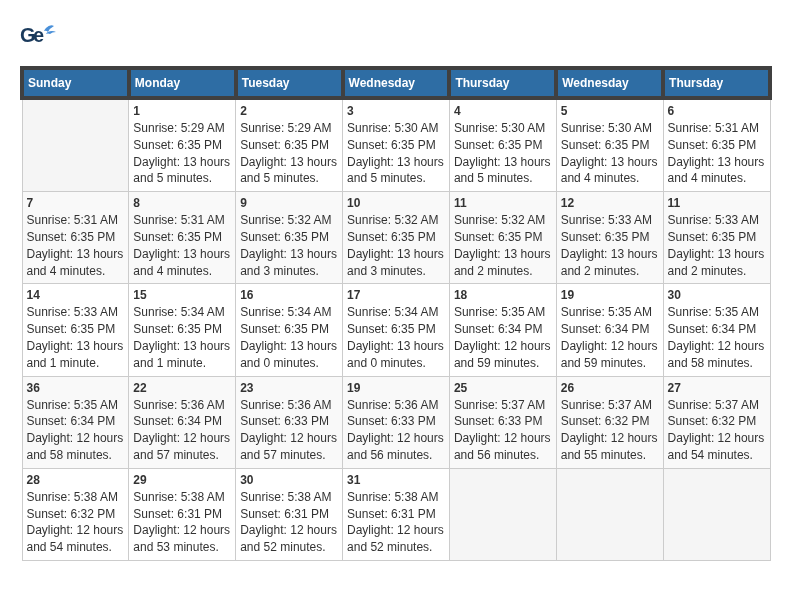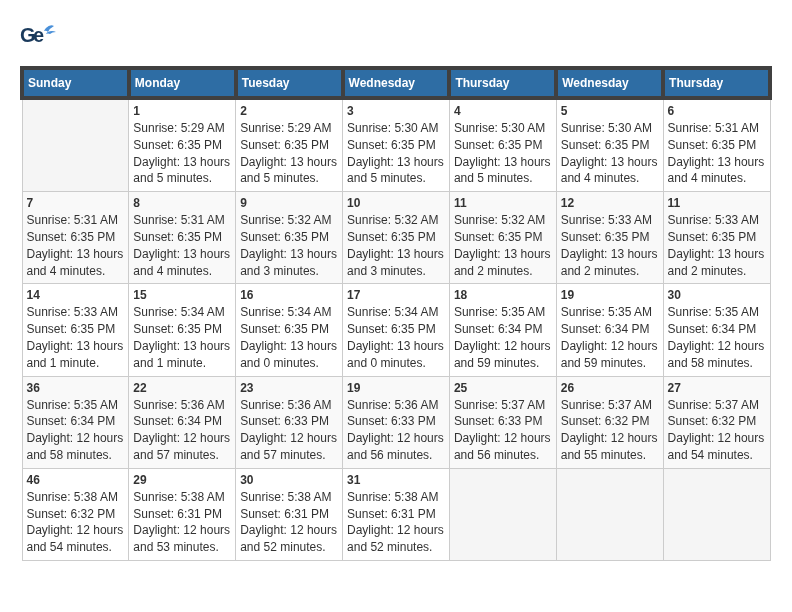--- a/index.html
+++ b/index.html
@@ -225,21 +225,21 @@
           <span class="day-number">26</span>
           <div class="day-info">Sunrise: 5:37 AM<br>Sunset: 6:32 PM<br>Daylight: 12 hours and 55 minutes.</div>
         </td>
         <td>
           <span class="day-number">27</span>
           <div class="day-info">Sunrise: 5:37 AM<br>Sunset: 6:32 PM<br>Daylight: 12 hours and 54 minutes.</div>
         </td>
       </tr>
       <tr>
         <td>
-          <span class="day-number">46</span>
+          <span class="day-number">28</span>
           <div class="day-info">Sunrise: 5:38 AM<br>Sunset: 6:32 PM<br>Daylight: 12 hours and 54 minutes.</div>
         </td>
         <td>
           <span class="day-number">29</span>
           <div class="day-info">Sunrise: 5:38 AM<br>Sunset: 6:31 PM<br>Daylight: 12 hours and 53 minutes.</div>
         </td>
         <td>
           <span class="day-number">30</span>
           <div class="day-info">Sunrise: 5:38 AM<br>Sunset: 6:31 PM<br>Daylight: 12 hours and 52 minutes.</div>
         </td>

